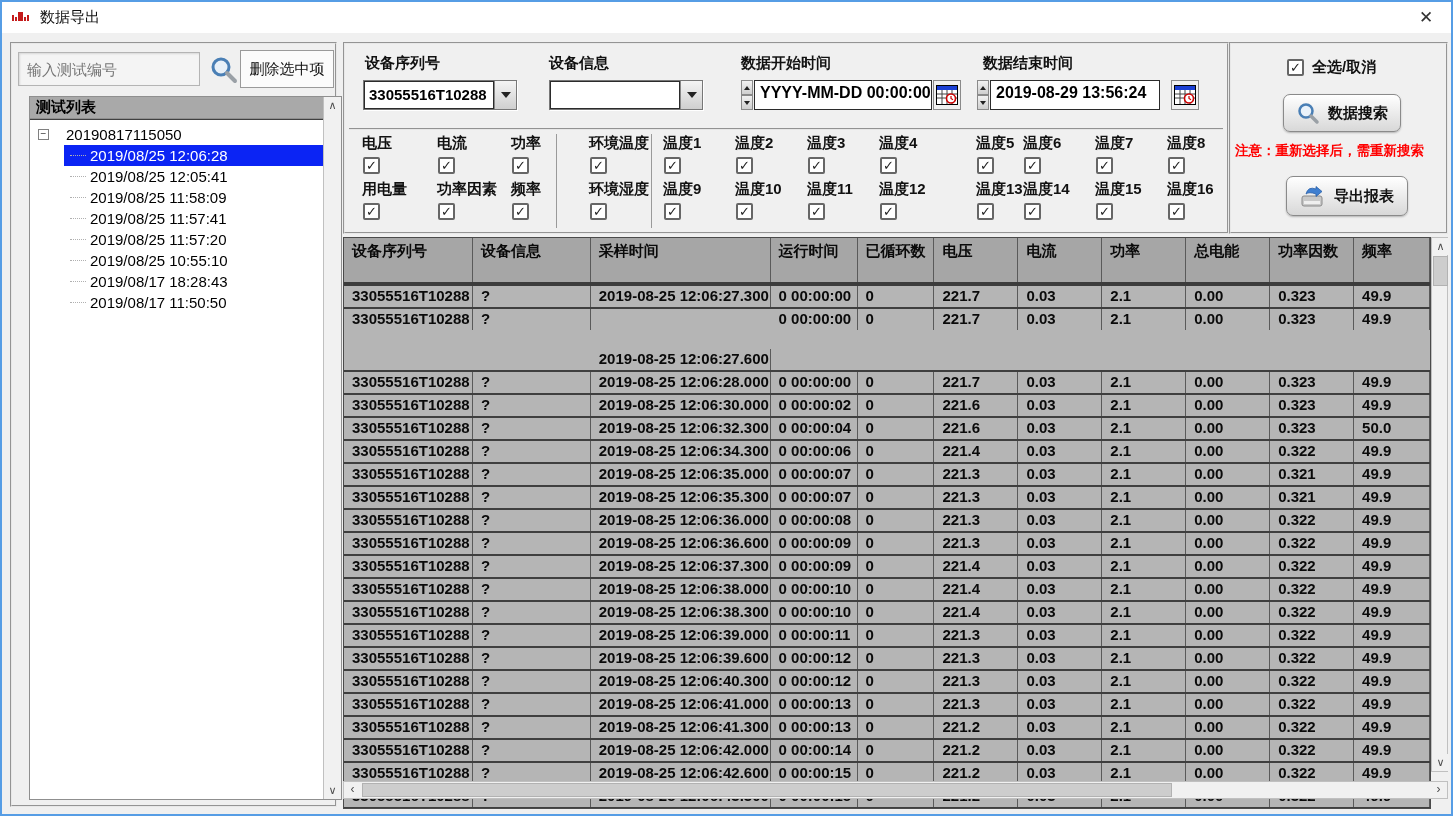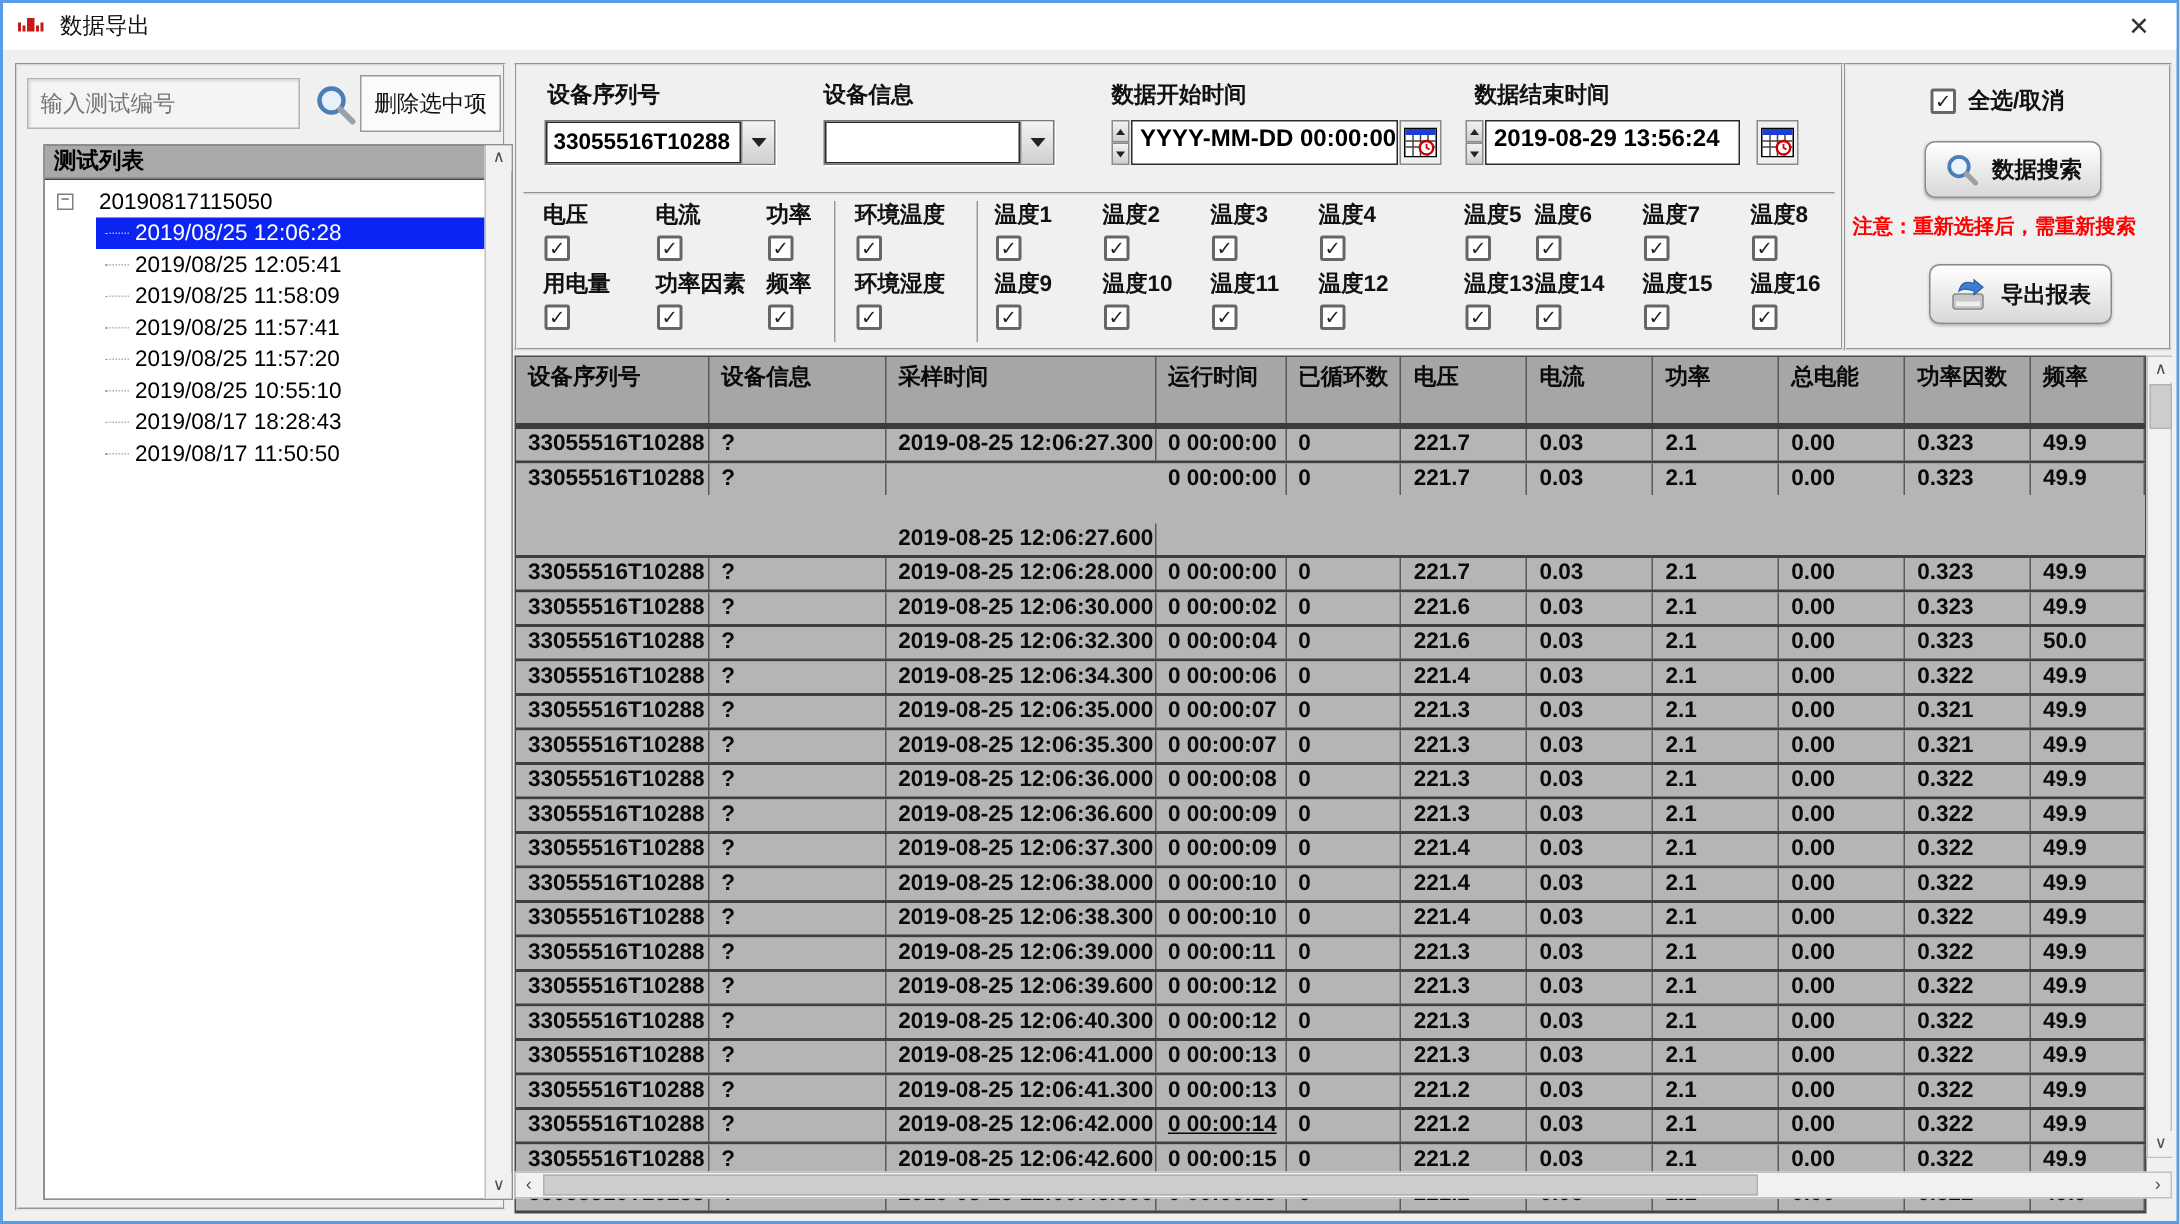--- a/index.html
+++ b/index.html
@@ -233,21 +233,21 @@
           <div class="checkbox">✓</div>
           <div class="cb-label">功率因素</div>
           <div class="checkbox">✓</div>
         </div>
         <div class="cb-col" style="left: 166px;">
           <div class="cb-label">功率</div>
           <div class="checkbox">✓</div>
           <div class="cb-label">频率</div>
           <div class="checkbox">✓</div>
         </div>
-        <div class="cb-col" style="left: 225px;">
+        <div class="cb-col" style="left: 244px;">
           <div class="cb-label">环境温度</div>
           <div class="checkbox">✓</div>
           <div class="cb-label">环境湿度</div>
           <div class="checkbox">✓</div>
         </div>
         <div class="cb-col" style="left: 318px;">
           <div class="cb-label">温度1</div>
           <div class="checkbox">✓</div>
           <div class="cb-label">温度9</div>
           <div class="checkbox">✓</div>
@@ -567,21 +567,21 @@
             <div class="td" style="width: 84px;">0.03</div>
             <div class="td" style="width: 84px;">2.1</div>
             <div class="td" style="width: 84px;">0.00</div>
             <div class="td" style="width: 84px;">0.322</div>
             <div class="td" style="width: 76px;">49.9</div>
           </div>
           <div class="tr">
             <div class="td" style="width: 129px;">33055516T10288</div>
             <div class="td" style="width: 118px;">?</div>
             <div class="td" style="width: 180px;">2019-08-25 12:06:42.000</div>
-            <div class="td" style="width: 87px; text-decoration: underline;">0 00:00:14</div>
+            <div class="td" style="width: 87px;">0 00:00:14</div>
             <div class="td" style="width: 77px;">0</div>
             <div class="td" style="width: 84px;">221.2</div>
             <div class="td" style="width: 84px;">0.03</div>
             <div class="td" style="width: 84px;">2.1</div>
             <div class="td" style="width: 84px;">0.00</div>
             <div class="td" style="width: 84px;">0.322</div>
             <div class="td" style="width: 76px;">49.9</div>
           </div>
           <div class="tr">
             <div class="td" style="width: 129px;">33055516T10288</div>

